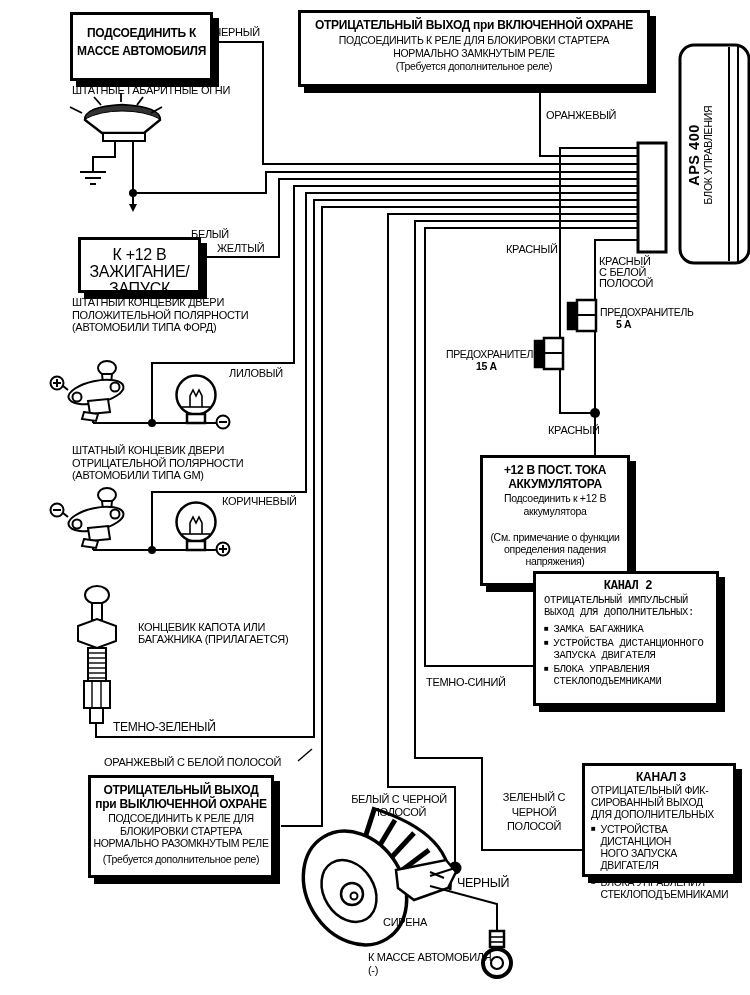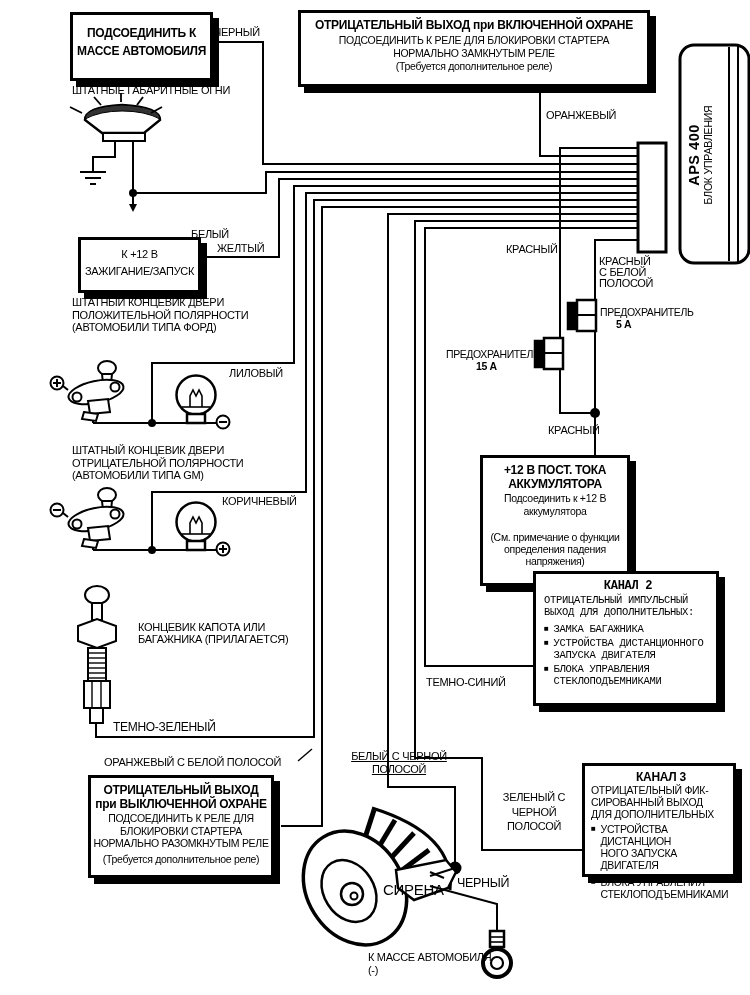--- a/index.html
+++ b/index.html
@@ -208,21 +208,21 @@
 МАССЕ АВТОМОБИЛЯ</div>
   </div>
 
   <div class="box ctr" style="left:298px;top:10px;width:346px;height:66px;padding-top:5px;">
     <div class="ttl">ОТРИЦАТЕЛЬНЫЙ ВЫХОД при ВКЛЮЧЕННОЙ ОХРАНЕ</div>
     <div class="ml" style="margin-top:2px;">ПОДСОЕДИНИТЬ К РЕЛЕ ДЛЯ БЛОКИРОВКИ СТАРТЕРА
 НОРМАЛЬНО ЗАМКНУТЫМ РЕЛЕ
 (Требуется дополнительное реле)</div>
   </div>
 
-  <div class="box ctr" style="left:78px;top:237px;width:117px;height:44px;padding-top:6px;font-size:11px;line-height:17px;">
+  <div class="box ctr" style="left:78px;top:237px;width:117px;height:44px;padding-top:6px;font-size:16px;line-height:17px;">
     <div class="ml">К +12 В
 ЗАЖИГАНИЕ/ЗАПУСК</div>
   </div>
 
   <div class="box ctr" style="left:480px;top:455px;width:144px;height:120px;padding-top:5px;text-align:center;">
     <div class="ttl ml">+12 В ПОСТ. ТОКА
 АККУМУЛЯТОРА</div>
     <div class="ml" style="margin-top:1px;">Подсоединить к +12 В
 аккумулятора</div>
     <div class="ml" style="margin-top:13px;line-height:12px;">(См. примечание о функции
@@ -287,21 +287,21 @@
   <div class="lbl" style="left:217px;top:242px;">ЖЕЛТЫЙ</div>
   <div class="lbl" style="left:506px;top:243px;">КРАСНЫЙ</div>
   <div class="lbl ml" style="left:599px;top:256px;line-height:11px;">КРАСНЫЙ
 С БЕЛОЙ
 ПОЛОСОЙ</div>
   <div class="lbl" style="left:548px;top:424px;">КРАСНЫЙ</div>
   <div class="lbl" style="left:229px;top:367px;">ЛИЛОВЫЙ</div>
   <div class="lbl" style="left:222px;top:495px;">КОРИЧНЕВЫЙ</div>
   <div class="lbl" style="left:113px;top:721px;font-size:12px;">ТЕМНО-ЗЕЛЕНЫЙ</div>
   <div class="lbl" style="left:104px;top:756px;text-align:center;">ОРАНЖЕВЫЙ С БЕЛОЙ ПОЛОСОЙ</div>
-  <div class="lbl ml ctr" style="left:348px;top:750px;width:102px;line-height:13px;text-decoration:underline;">БЕЛЫЙ С ЧЕРНОЙ
+  <div class="lbl ml ctr" style="left:348px;top:793px;width:102px;line-height:13px;">БЕЛЫЙ С ЧЕРНОЙ
 ПОЛОСОЙ</div>
   <div class="lbl ml ctr" style="left:482px;top:790px;width:104px;line-height:14.5px;">ЗЕЛЕНЫЙ С ЧЕРНОЙ
 ПОЛОСОЙ</div>
   <div class="lbl" style="left:426px;top:676px;">ТЕМНО-СИНИЙ</div>
   <div class="lbl" style="left:457px;top:877px;font-size:12.5px;">ЧЕРНЫЙ</div>
 
   <div class="lbl" style="left:72px;top:84px;">ШТАТНЫЕ ГАБАРИТНЫЕ ОГНИ</div>
   <div class="lbl ml" style="left:72px;top:296px;line-height:12.5px;">ШТАТНЫЙ КОНЦЕВИК ДВЕРИ
 ПОЛОЖИТЕЛЬНОЙ ПОЛЯРНОСТИ
 (АВТОМОБИЛИ ТИПА ФОРД)</div>
@@ -313,17 +313,17 @@
 
   <div class="fuse-lbl" style="left:446px;top:348px;width:88px;text-align:center;">
     <div>ПРЕДОХРАНИТЕЛЬ</div>
     <div class="rating" style="padding-left:30px;text-align:left;">15 А</div>
   </div>
   <div class="fuse-lbl" style="left:600px;top:306px;width:88px;">
     <div>ПРЕДОХРАНИТЕЛЬ</div>
     <div class="rating" style="padding-left:16px;">5 А</div>
   </div>
 
-  <div class="lbl" style="left:383px;top:884px;font-size:15px;">СИРЕНА</div>
+  <div class="lbl" style="left:383px;top:916px;font-size:11px;">СИРЕНА</div>
   <div class="lbl" style="left:368px;top:951px;">К МАССЕ АВТОМОБИЛЯ</div>
   <div class="lbl" style="left:368px;top:964px;">(-)</div>
 
 </div>
 
 </body></html>

